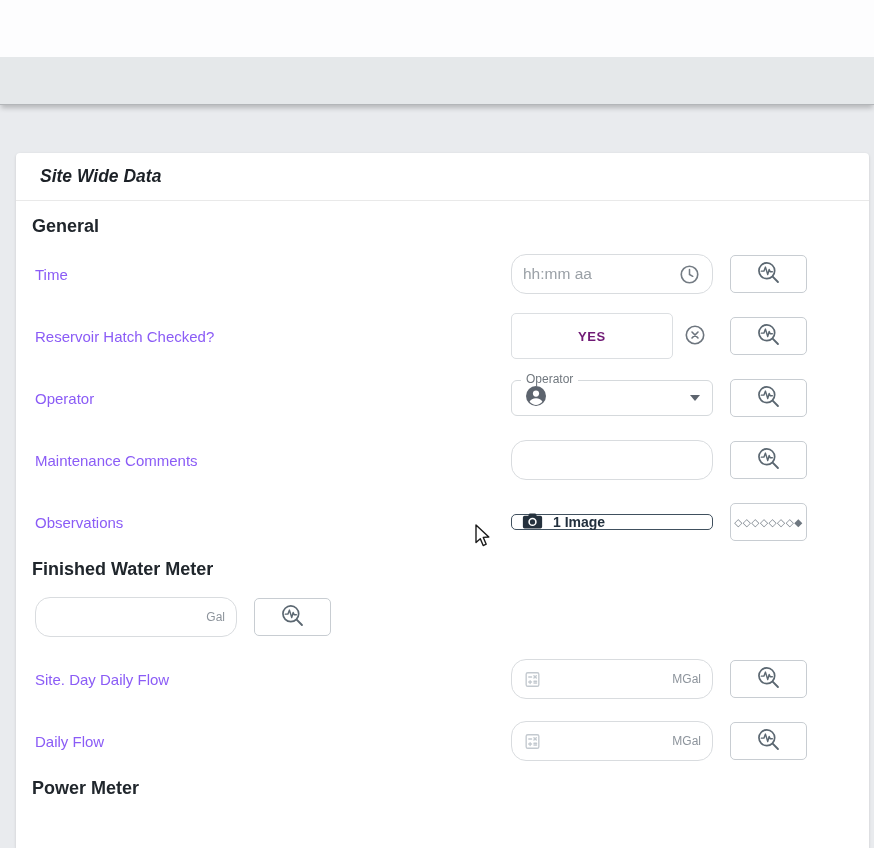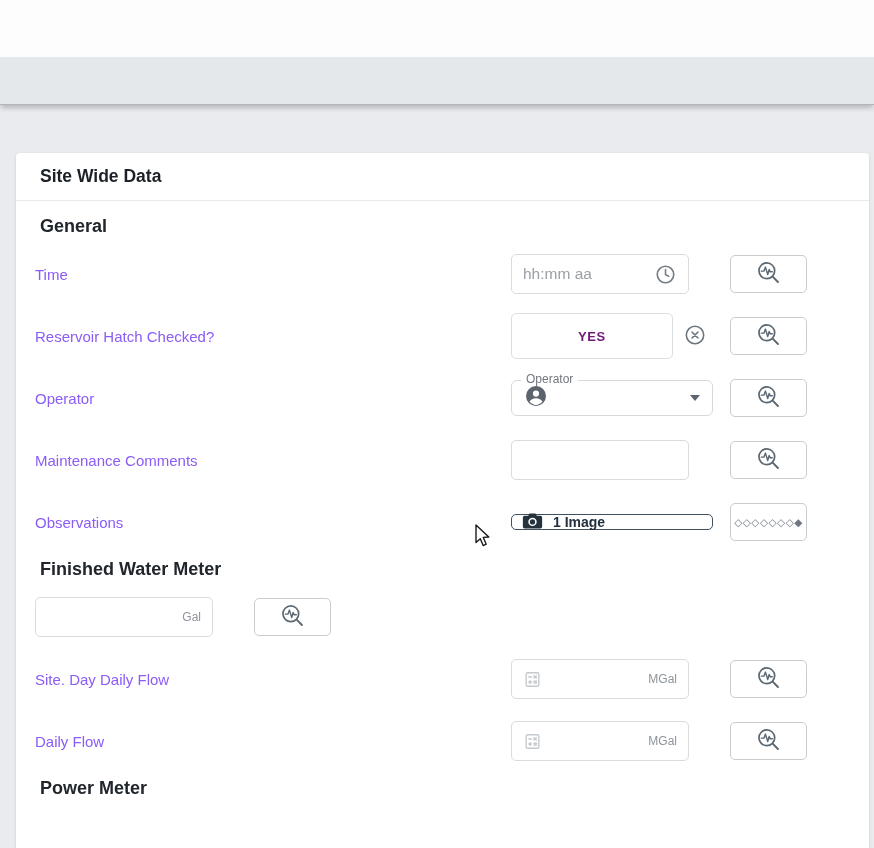--- a/index.html
+++ b/index.html
@@ -18,38 +18,38 @@
   .card {
     position: absolute; left: 16px; top: 153px;
     width: 853px; height: 695px;
     background: #ffffff; border-radius: 4px 4px 0 0;
     box-shadow: 0 1px 3px rgba(0,0,0,0.14);
     overflow: hidden; z-index: 1;
   }
   .card-header {
     height: 48px; display: flex; align-items: center;
     padding: 0 24px; border-bottom: 1px solid #e9e9e9;
-    font-size: 17.5px; font-weight: 700; color: #1c2127;
+    font-size: 17.5px; font-weight: 700; color: #1c2127; font-style: italic;
   }
   .section-title {
-    margin: 13px 24px 5px 24px;
+    margin: 13px 24px 5px 16px;
     font-size: 18px; font-weight: 700; color: #20262c;
     line-height: 24px;
   }
   .section-title.mid { margin-top: 4px; }
   .row {
     height: 62px; display: flex; align-items: center;
     padding: 0 62px 0 19px;
   }
   .row-label { flex: 1; font-size: 15px; color: #8b5cf6; }
   .field-col { width: 202px; display: flex; align-items: center; position: relative; }
   .btn-col { width: 77px; margin-left: 17px; display: flex; }
   .input {
-    width: 178px; height: 40px;
-    border: 1px solid #d9dcdf; border-radius: 5px;
+    width: 202px; height: 40px;
+    border: 1px solid #d9dcdf; border-radius: 15px;
     background: #fff; display: flex; align-items: center;
     padding: 0 11px; color: #3a4149; font-size: 15px;
   }
   .placeholder { color: #9ba1a7; font-size: 15.5px; }
   .unit { margin-left: auto; color: #8d949c; font-size: 12px; }
   .icon-right { margin-left: auto; display: flex; align-items: center; }
   .icon-left { margin-right: 9px; display: flex; align-items: center; }
   .trend-btn {
     width: 77px; height: 38px;
     border: 1px solid #c8cdd2; border-radius: 5px;

